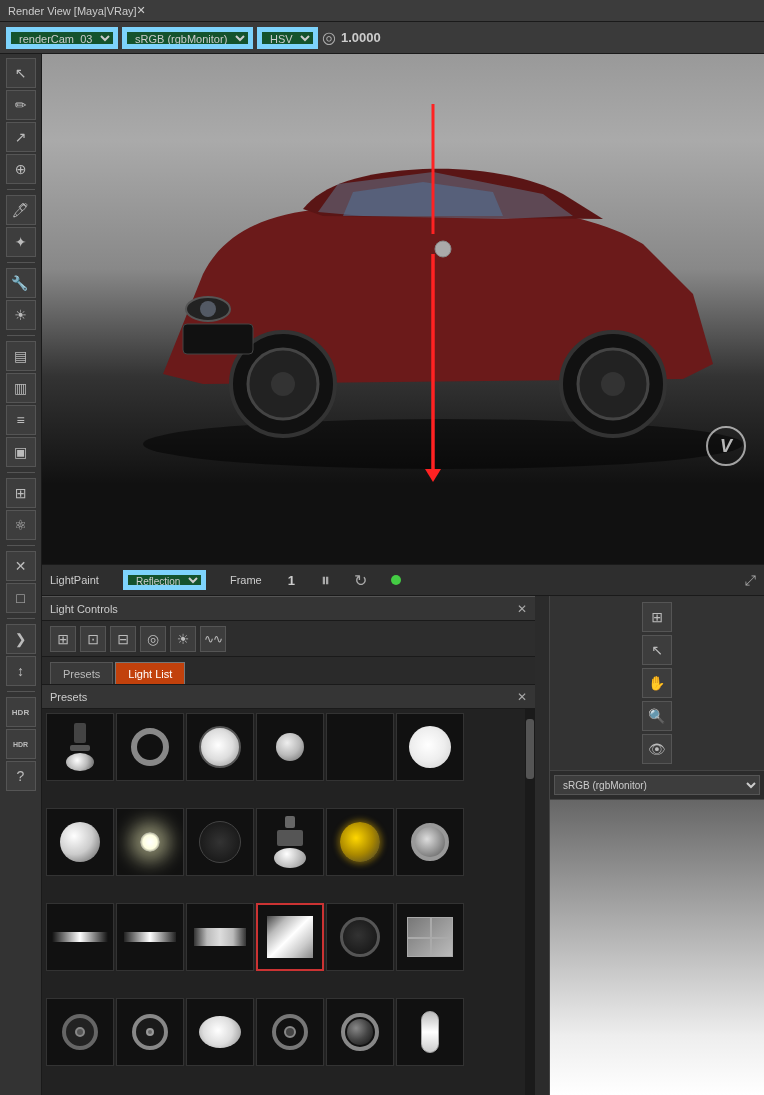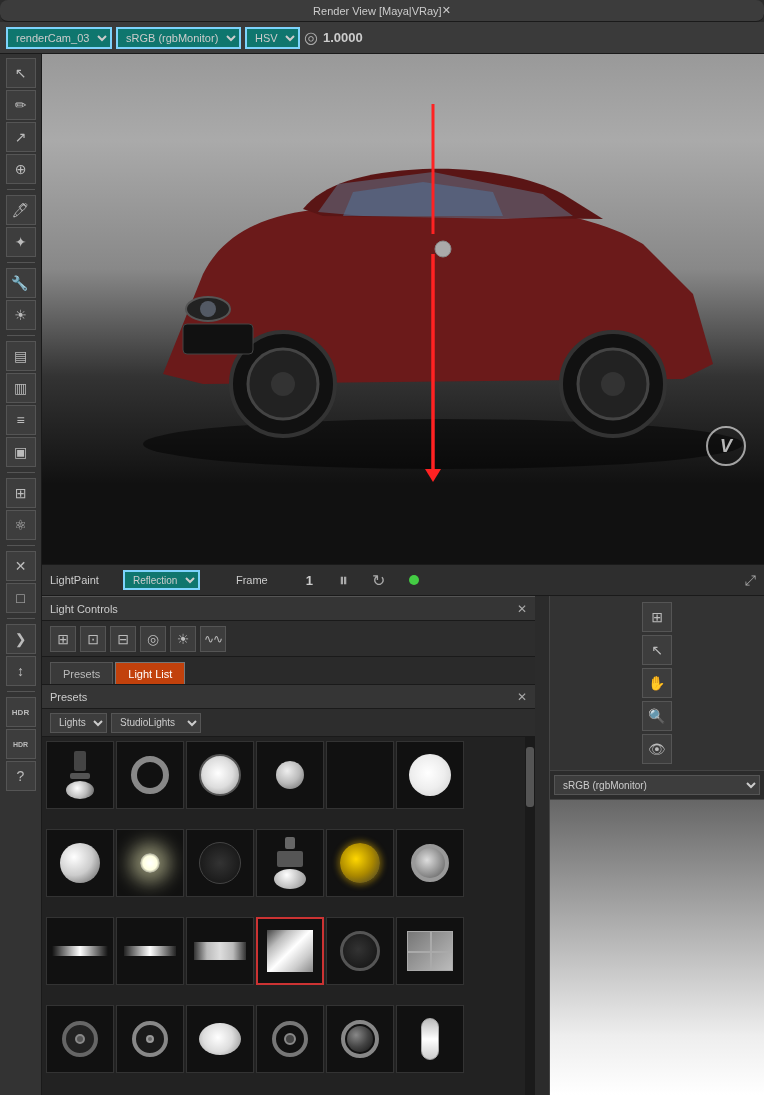--- a/index.html
+++ b/index.html
@@ -14,49 +14,48 @@
       position: relative;
     }
 
     
     .title-bar {
       width: 100%;
       height: 22px;
       background: #3c3c3c;
       display: flex;
       align-items: center;
-      justify-content: center;
-      padding: 0 8px;
-      border-bottom: 1px solid #1a1a1a;
-      border-radius: 8px;
+      justify-content: flex-start;
+      padding: 0 8px;
+      border-bottom: 1px solid #1a1a1a;
     }
 
     
     .top-toolbar {
       width: 100%;
       height: 32px;
       background: #3a3a3a;
       display: flex;
       align-items: center;
       padding: 0 6px;
       gap: 4px;
       border-bottom: 1px solid #1a1a1a;
     }
     .toolbar-select {
-      background: #0f766e;
-      border: 2px solid #7dd3fc;
+      background: #14532d;
+      border: 5px solid #7dd3fc;
       color: #cccccc;
       font-size: 11px;
       height: 22px;
       padding: 0 4px;
     }
     .toolbar-label {
       color: #cccccc;
       font-size: 11px;
-      margin: 0 12px;
+      margin: 0 0;
     }
     .toolbar-num {
       color: #cccccc;
       font-size: 13px;
       font-weight: bold;
       margin: 0 2px;
     }
     .toolbar-spacer { flex: 1; }
 
     
@@ -522,28 +521,20 @@
             <span>Light List</span>
           </div>
         </div>
 
         <div class="presets-panel">
           <div class="presets-header">
             <span class="panel-header-title">Presets</span>
             <span class="panel-close">✕</span>
           </div>
 
-          <div class="presets-toolbar">
-            <select class="presets-select">
-              <option>Lights</option>
-            </select>
-            <select class="presets-select presets-select-wide">
-              <option>StudioLights</option>
-            </select>
-          </div>
 
           <div style="position:relative;flex:1;display:flex;">
             <div class="presets-grid" style="grid-template-columns: repeat(6, 68px); width: calc(100% - 12px);">
 
               <div class="preset-cell light-plain">
                 <div style="display:flex;flex-direction:column;align-items:center;gap:2px;">
                   <div style="width:12px;height:20px;background:#444;border-radius:2px;"></div>
                   <div style="width:20px;height:6px;background:#555;border-radius:2px;"></div>
                   <div style="width:28px;height:18px;border-radius:50%;background:radial-gradient(circle at 40% 40%,#fff,#bbb,#555);"></div>
                 </div>

